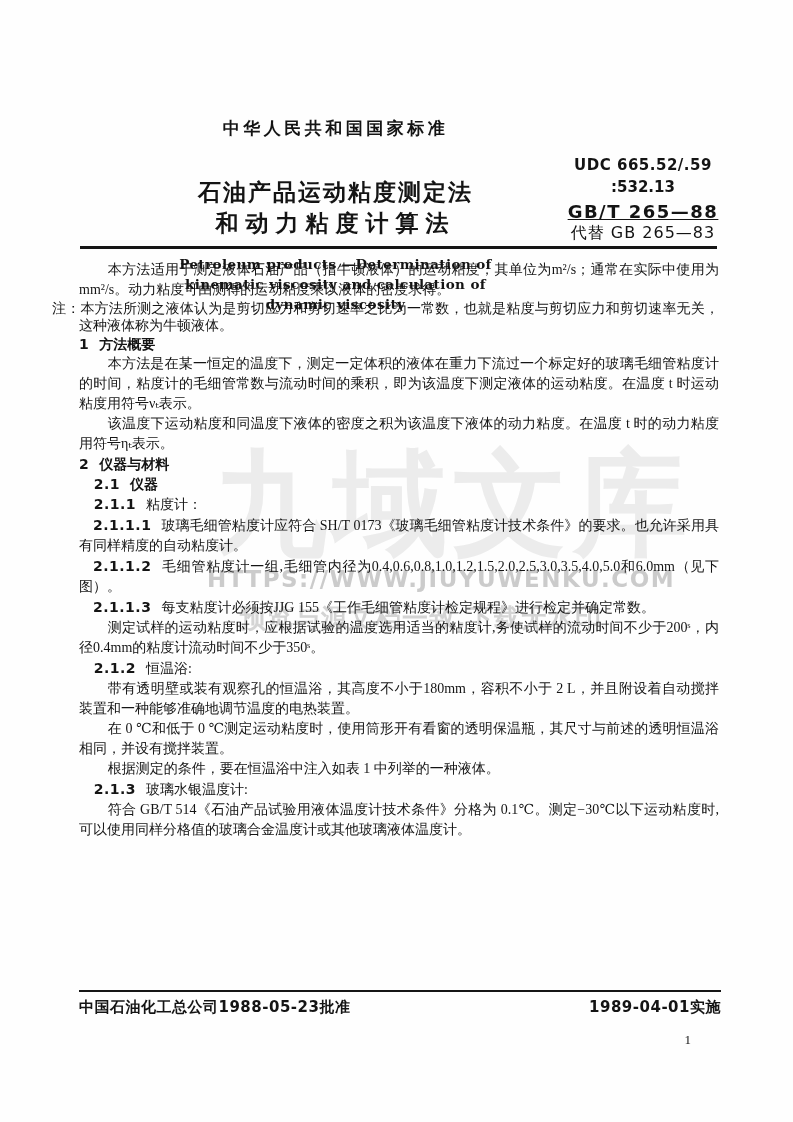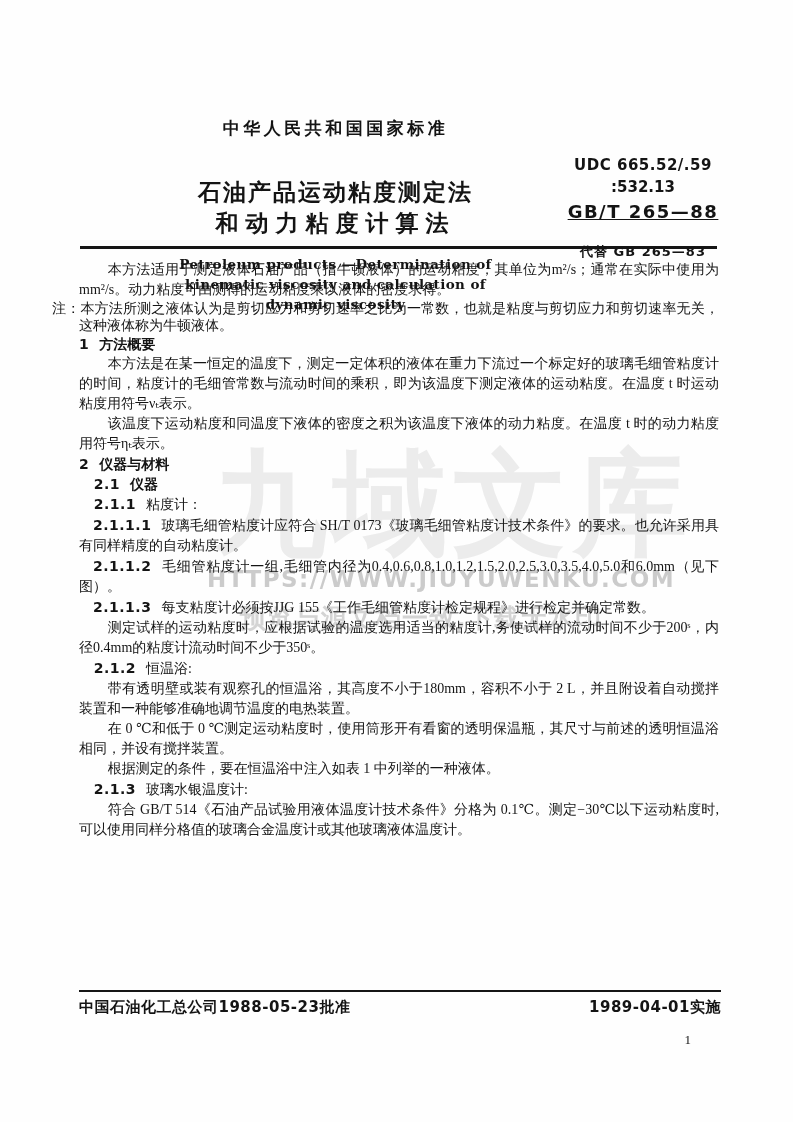--- a/index.html
+++ b/index.html
@@ -53,21 +53,21 @@
     font-family:"DejaVu Serif","Liberation Serif",serif;
     font-weight:bold;font-size:13.5px;line-height:20px;letter-spacing:.4px;
   }
   .udc{
     position:absolute;right:72px;top:156px;width:156px;text-align:center;
     font-family:"DejaVu Sans","Liberation Sans",sans-serif;font-weight:bold;
   }
   .udc-l1{font-size:15px;letter-spacing:.5px;white-space:nowrap;}
   .udc-l2{font-size:15px;margin-top:4px;}
   .std-no{font-size:18px;margin-top:5px;letter-spacing:1.5px;white-space:nowrap;text-decoration:underline;}
-  .replaces{font-size:13px;margin-top:21px;font-weight:bold;letter-spacing:1px;white-space:nowrap;}
+  .replaces{font-size:16px;margin-top:1px;font-weight:normal;letter-spacing:1px;white-space:nowrap;}
   .rule-thick{margin:0 76px 0 80px;border-top:3px solid #151515;}
   
   .body-text{
     margin:11px 74px 0 79px;
     font-size:14px;line-height:20px;text-align:justify;
   }
   .body-text p,.body-text h2,.body-text h3,.body-text h4{margin:0;padding:0;font-size:inherit;}
   .para{text-indent:2.05em;}
   .pnum{text-indent:1.0em;}
   .num{

